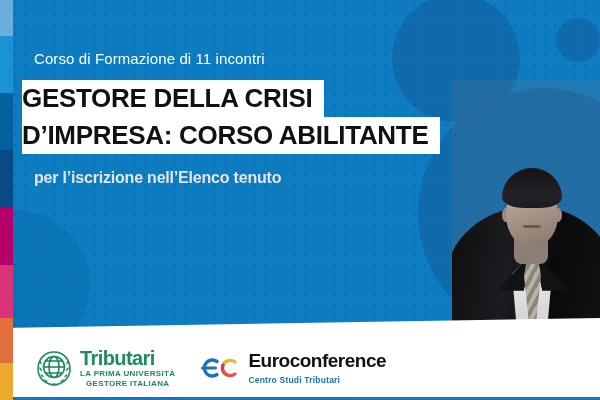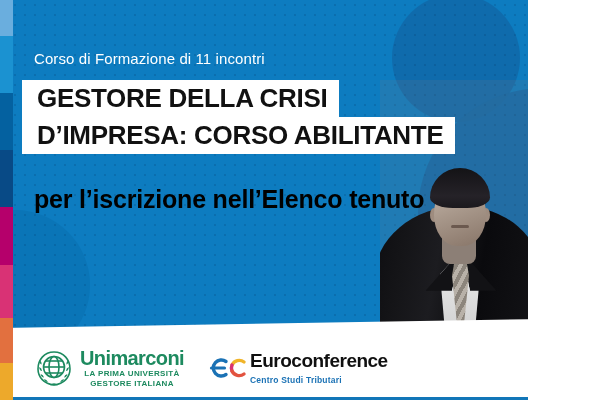--- a/index.html
+++ b/index.html
@@ -3,21 +3,21 @@
 <meta charset="utf-8">
 <style>
   html,body{margin:0;padding:0;}
   body{
     width:600px;height:400px;overflow:hidden;
     font-family:"Liberation Sans","DejaVu Sans",sans-serif;
     background:#ffffff;
   }
 
   #banner{
-    position:relative;width:528px;height:400px;overflow:hidden;
+    position:relative;width:600px;height:400px;overflow:hidden;
     background:#0b7bc1;
     text-decoration:underline;
   }
 
   
   .bg-base{
     position:absolute;inset:0;
     background:#0d7cc0;
   }
   .bg-dots{
@@ -47,28 +47,28 @@
   .eyebrow{
     position:absolute;left:34px;top:50px;z-index:20;
     color:#ffffff;font-size:15px;letter-spacing:.1px;
     white-space:nowrap;
   }
 
   .hl-wrap{position:absolute;left:22px;top:80px;z-index:20;}
   .hl{
     display:block;background:#ffffff;color:#111111;
     font-weight:bold;font-size:26px;letter-spacing:-0.3px;
-    line-height:34px;padding:1px 12px 2px 15px;
+    line-height:34px;padding:1px 12px 2px 0;
     white-space:nowrap;width:max-content;
   }
   .hl.l2{}
 
   .sub{
-    position:absolute;left:34px;top:186px;z-index:20;
-    color:#000000;font-weight:bold;font-size:25px;line-height:27px;
+    position:absolute;left:34px;top:164px;z-index:20;
+    color:#e5e5e5;font-weight:bold;font-size:16px;line-height:27px;
     letter-spacing:-0.2px;
   }
   .sub div{white-space:nowrap;}
 
   
   .portrait{
     position:absolute;right:0;bottom:62px;width:148px;height:258px;
     z-index:15;overflow:hidden;
   }
   .p-suit{
@@ -146,21 +146,21 @@
   .uni-name{
     color:#1d8a5f;font-weight:bold;font-size:20px;letter-spacing:-0.6px;
     display:block;
   }
   .uni-sub1,.uni-sub2{
     display:block;color:#1d8a5f;font-weight:bold;
     font-size:8px;letter-spacing:.35px;text-align:center;margin-top:2px;
   }
 
   
-  .euro{display:flex;align-items:center;}
+  .euro{display:flex;align-items:center;gap:7px;}
   .euro-mark{width:44px;height:28px;flex:0 0 44px;}
   .euro-txt{line-height:1;}
   .euro-name{
     display:block;color:#101010;font-weight:bold;font-size:19px;
     letter-spacing:-0.5px;
   }
   .euro-sub{
     display:block;color:#1b72b5;font-weight:bold;font-size:8.5px;
     letter-spacing:.2px;margin-top:6px;
   }
@@ -228,21 +228,21 @@
           <path d="M6.6 26 q2.8 .8 3.4 3.6 q-2.9-.2-3.4-3.6 Z"></path>
           <path d="M10 31 q2.8 .5 3.9 3 q-2.9 .2-3.9-3 Z"></path>
           <path d="M34.5 12 q-2.5 1.5-2.2 4.5 q2.6-.8 2.2-4.5 Z"></path>
           <path d="M34.8 19 q-2.7 1.1-2.8 4.1 q2.8-.5 2.8-4.1 Z"></path>
           <path d="M33.4 26 q-2.8 .8-3.4 3.6 q2.9-.2 3.4-3.6 Z"></path>
           <path d="M30 31 q-2.8 .5-3.9 3 q2.9 .2 3.9-3 Z"></path>
           <path d="M20 35.2 q-2.4 .2-3.6 2 h7.2 q-1.2-1.8-3.6-2 Z"></path>
         </g>
       </svg>
       <span class="uni-txt">
-        <span class="uni-name">Unimarconi</span>
+        <span class="uni-name">Tributari</span>
         <span class="uni-sub1">LA PRIMA UNIVERSITÀ</span>
         <span class="uni-sub2">GESTORE ITALIANA</span>
       </span>
     </div>
 
     <div class="euro">
       <svg class="euro-mark" viewBox="0 0 44 28">
         <path d="M20 7.5 A8 8 0 1 0 20 20.5" fill="none" stroke="#1b72b5" stroke-width="3.4" stroke-linecap="round"></path>
         <path d="M5.5 14 H18.5" fill="none" stroke="#1b72b5" stroke-width="3.2" stroke-linecap="round"></path>
         <path d="M38 8 A8 8 0 0 0 26 11" fill="none" stroke="#f0b429" stroke-width="3.4" stroke-linecap="round"></path>

